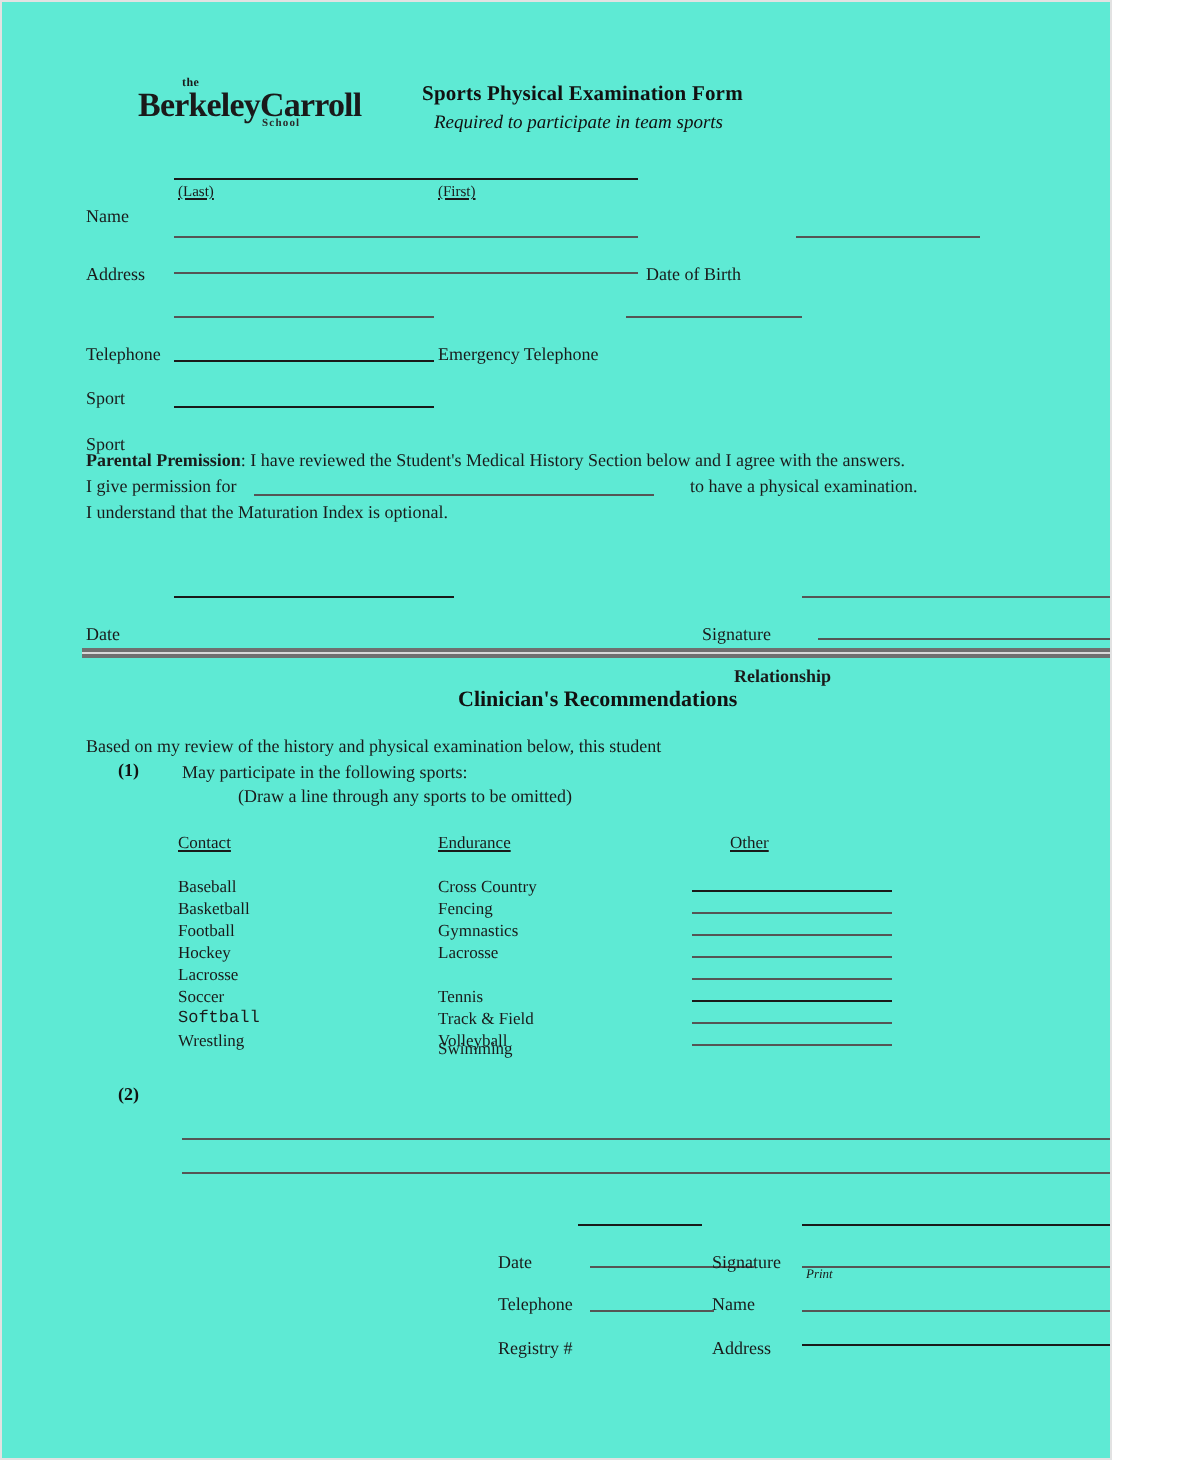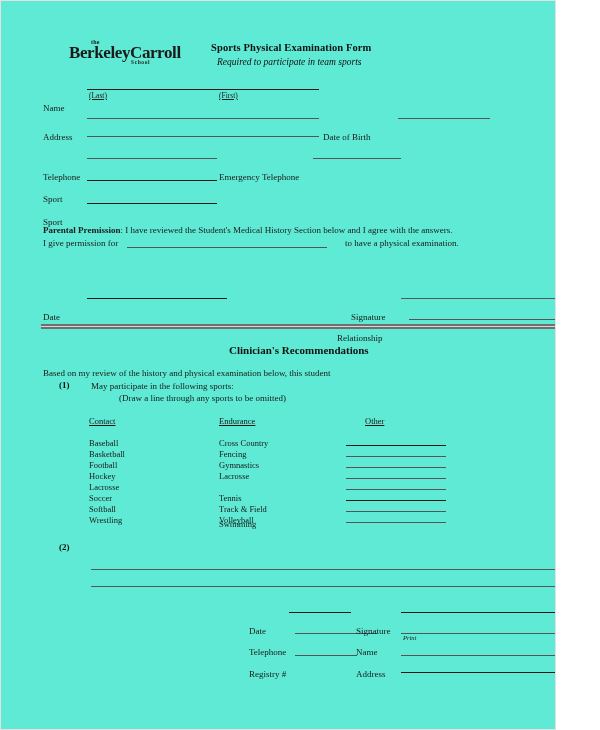--- a/index.html
+++ b/index.html
@@ -207,28 +207,29 @@
   <div class="rule dark" style="left:86px; top:202px; width:130px;"></div>
 
   <div class="para" style="left:42px; top:223px;">
     <b>Parental Premission</b><span>:  I have reviewed the Student's Medical History Section below and I agree with the answers.</span>
   </div>
 
   <div class="para" style="left:42px; top:236px;">I give permission for</div>
   <div class="rule" style="left:126px; top:246px; width:200px;"></div>
   <div class="para" style="left:344px; top:236px;">to have a physical examination.</div>
 
+  <div class="para" style="left:42px; top:249px;">I understand that the Maturation Index is optional.</div>
 
   <div class="lbl" style="left:42px; top:285px;">Date</div>
   <div class="rule dark" style="left:86px; top:297px; width:140px;"></div>
 
   <div class="lbl" style="left:350px; top:285px;">Signature</div>
   <div class="rule" style="left:400px; top:297px; width:158px;"></div>
 
-  <div class="lbl" style="left:336px; top:306px;">Relationship</div>
+  <div class="lbl" style="left:366px; top:306px;font-weight:bold;">Relationship</div>
   <div class="rule" style="left:408px; top:318px; width:150px;"></div>
 
   <div class="divider"></div>
 
   <div class="section-title">Clinician's Recommendations</div>
 
   <div class="para" style="left:42px; top:366px;">Based on my review of the history and physical examination below, this student</div>
 
   <div class="num" style="left:58px; top:379px;">(1)</div>
   <div class="para" style="left:90px; top:379px;">May participate in the following sports:</div>
@@ -237,21 +238,21 @@
   <div class="col-head" style="left:88px; top:415px;">Contact</div>
   <div class="col-head" style="left:218px; top:415px;">Endurance</div>
   <div class="col-head" style="left:364px; top:415px;">Other</div>
 
   <div class="sport" style="left:88px; top:437px;">Baseball</div>
   <div class="sport" style="left:88px; top:448px;">Basketball</div>
   <div class="sport" style="left:88px; top:459px;">Football</div>
   <div class="sport" style="left:88px; top:470px;">Hockey</div>
   <div class="sport" style="left:88px; top:481px;">Lacrosse</div>
   <div class="sport" style="left:88px; top:492px;">Soccer</div>
-  <div class="sport" style="left:88px; top:503px;">Softball</div>
+  <div class="sport" style="left:88px; top:503px;font-family:Liberation Mono, monospace;">Softball</div>
   <div class="sport" style="left:88px; top:514px;">Wrestling</div>
 
   <div class="sport" style="left:218px; top:437px;">Cross Country</div>
   <div class="sport" style="left:218px; top:448px;">Fencing</div>
   <div class="sport" style="left:218px; top:459px;text-align:right;">Gymnastics</div>
   <div class="sport" style="left:218px; top:470px;">Lacrosse</div>
   <div class="sport" style="left:218px; top:481px;margin-top:37px;">Swimming</div>
   <div class="sport" style="left:218px; top:492px;">Tennis</div>
   <div class="sport" style="left:218px; top:503px;">Track &amp; Field</div>
   <div class="sport" style="left:218px; top:514px;">Volleyball</div>

